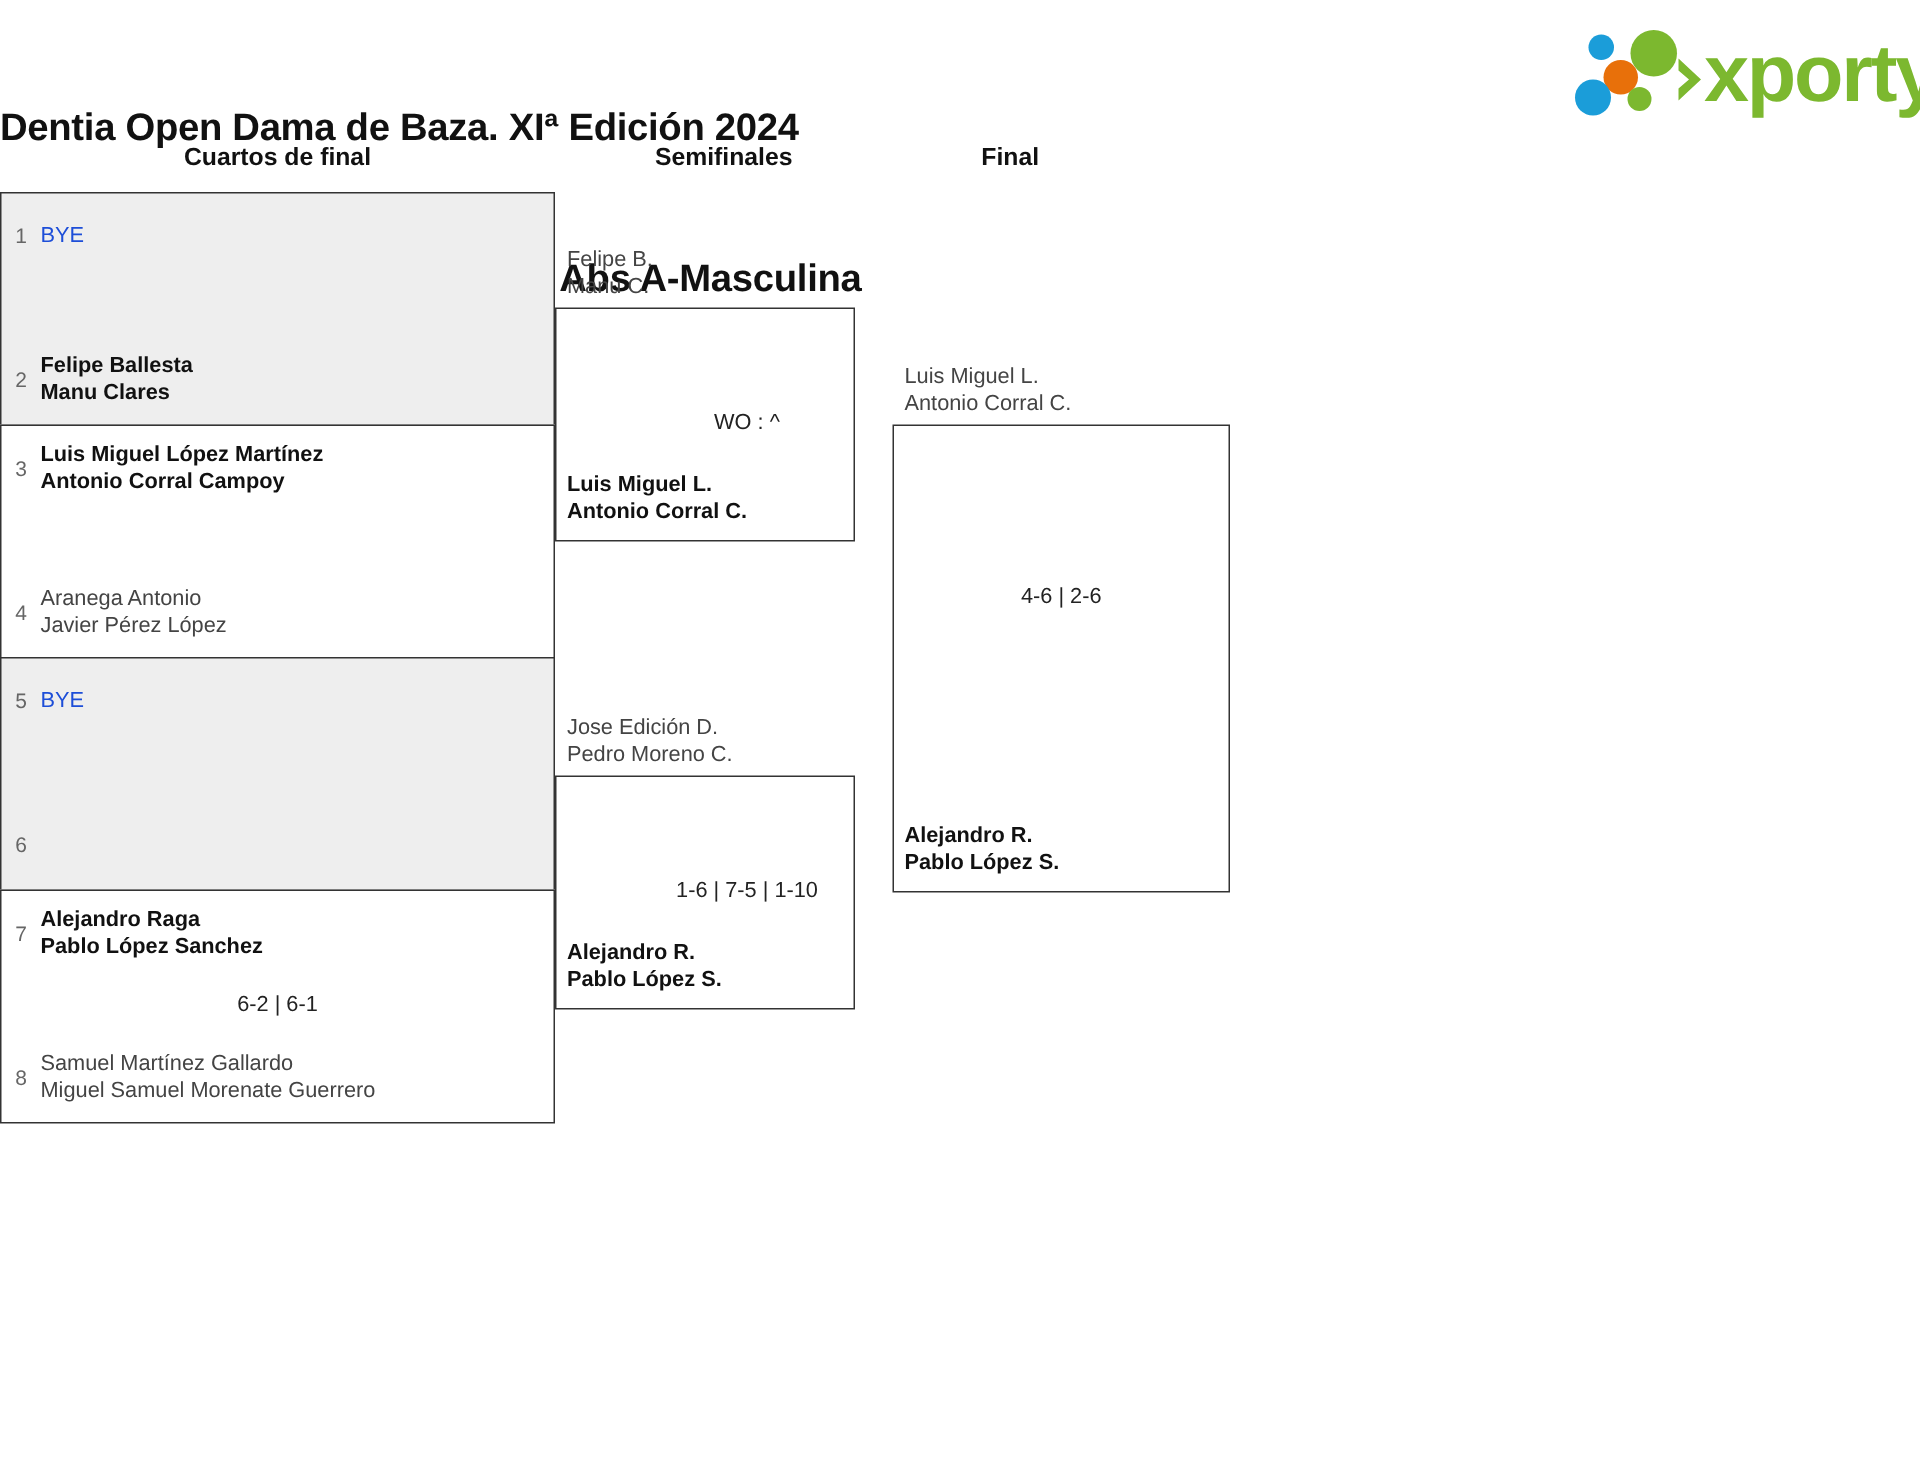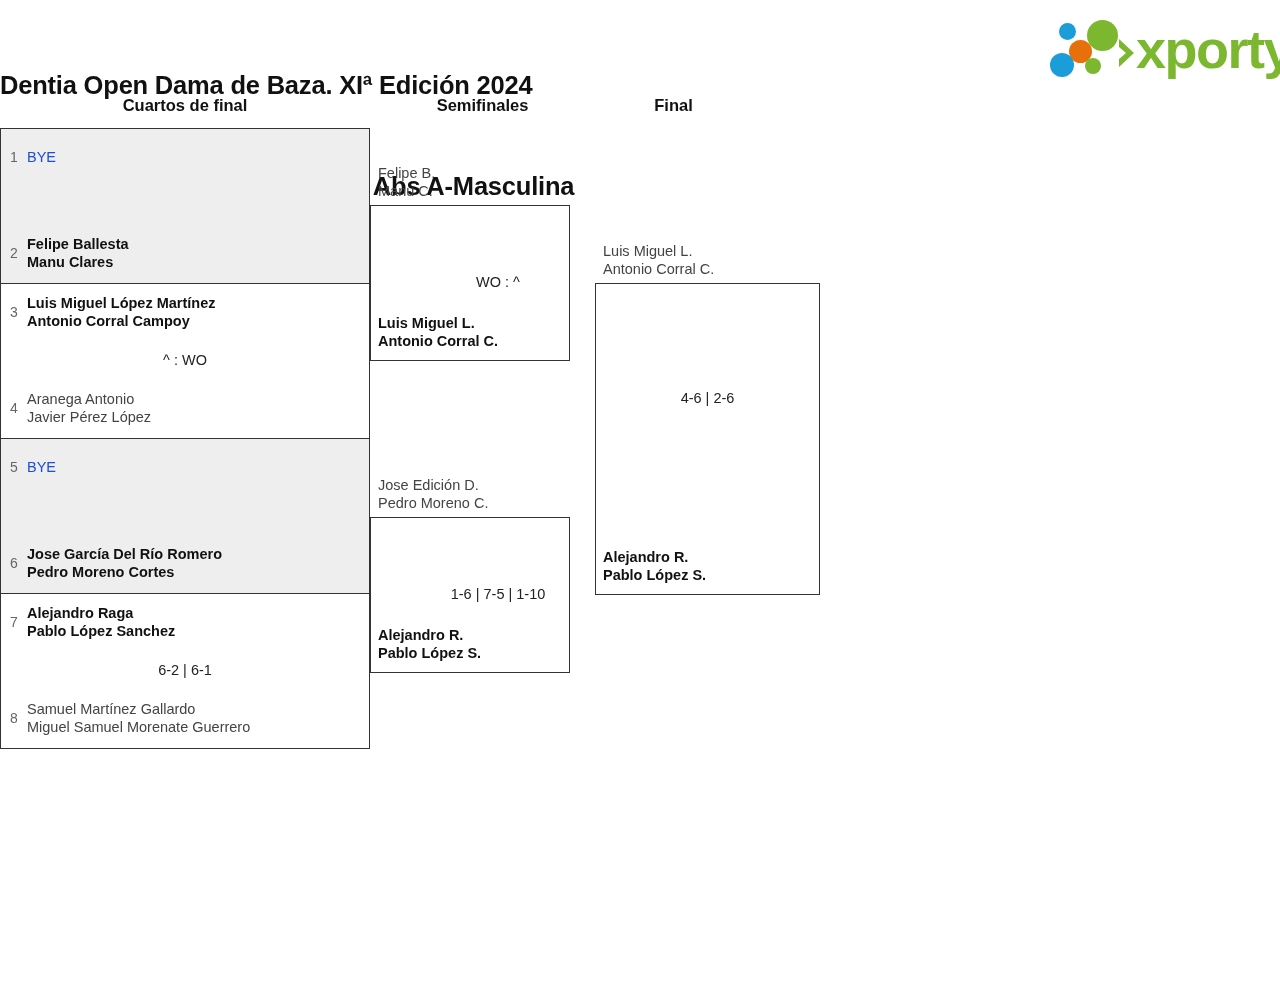--- a/index.html
+++ b/index.html
@@ -190,36 +190,34 @@
       <span class="seed">2</span>
       <span class="names winner"><span>Felipe Ballesta</span><br><span>Manu Clares</span></span>
     </div>
   </div>
 
   <div class="match qf plain" style="top:155px;">
     <div class="competitor top">
       <span class="seed">3</span>
       <span class="names winner"><span>Luis Miguel López Martínez</span><br><span>Antonio Corral Campoy</span></span>
     </div>
-    <div class="score">^ : WO</div>
     <div class="competitor bottom">
       <span class="seed">4</span>
       <span class="names loser"><span>Aranega Antonio</span><br><span>Javier Pérez López</span></span>
     </div>
   </div>
 
   <div class="match qf shaded" style="top:310px;">
     <div class="competitor top">
       <span class="seed">5</span>
       <span class="names bye"><span>BYE</span></span>
     </div>
     <div class="score"></div>
     <div class="competitor bottom">
       <span class="seed">6</span>
-      <span class="names winner"><span>Jose García Del Río Romero</span><br><span>Pedro Moreno Cortes</span></span>
     </div>
   </div>
 
   <div class="match qf plain" style="top:465px;">
     <div class="competitor top">
       <span class="seed">7</span>
       <span class="names winner"><span>Alejandro Raga</span><br><span>Pablo López Sanchez</span></span>
     </div>
     <div class="score">6-2 | 6-1</div>
     <div class="competitor bottom">

